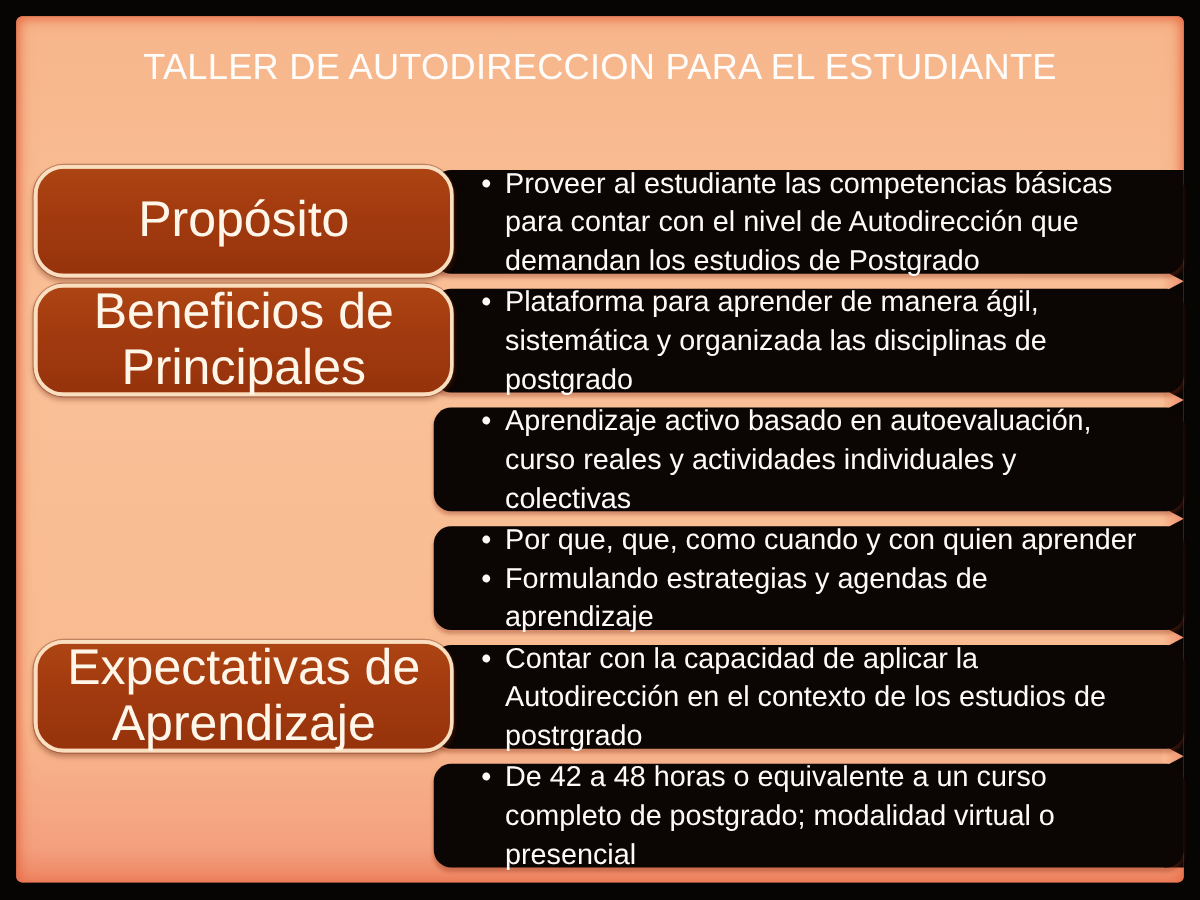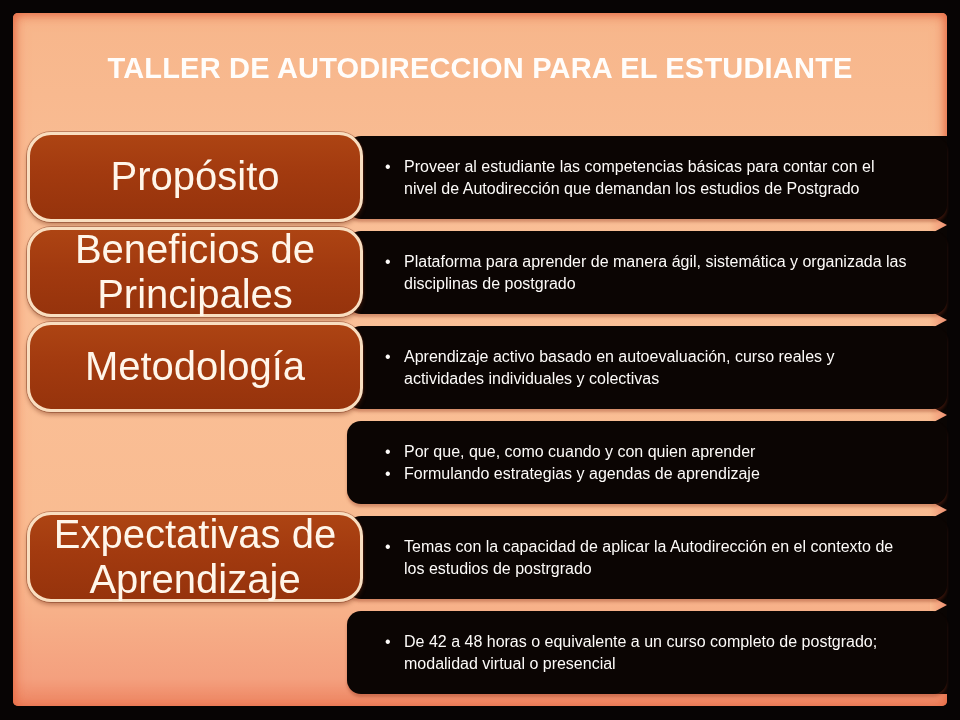--- a/index.html
+++ b/index.html
@@ -3,34 +3,34 @@
 <meta charset="utf-8">
 <style>
   html,body{margin:0;padding:0;background:#000;}
   *{box-sizing:border-box;}
   .stage{position:relative;width:960px;height:720px;background:#070404;overflow:hidden;
          font-family:"Liberation Sans",sans-serif;}
   .slide{position:absolute;left:13px;top:13px;right:13px;bottom:14px;border-radius:5px;
          background:linear-gradient(180deg,#f7b68b 0%,#fac098 38%,#f9bb90 80%,#f4a07e 96%,#ee8663 100%);
          box-shadow:inset 0 0 16px rgba(236,120,80,.55), inset 6px 0 8px -4px rgba(225,95,60,.8),
                     inset -6px 0 8px -4px rgba(225,95,60,.8), inset 0 8px 8px -5px rgba(230,110,75,.6);}
-  .title{position:absolute;left:0;right:0;top:36px;text-align:center;color:#fffdfb;
-         font-size:29px;font-weight:bold;line-height:38px;letter-spacing:.2px;}
+  .title{position:absolute;left:0;right:0;top:22px;text-align:center;color:#fffdfb;
+         font-size:29px;font-weight:normal;line-height:38px;letter-spacing:.2px;}
   .title .u{text-decoration:underline;text-underline-offset:4px;text-decoration-thickness:2px;}
   .rows{position:absolute;left:14px;top:119px;right:0;height:565px;}
   .right-cap{position:absolute;right:0;top:4px;width:16px;height:558px;background:#0a0503;z-index:1;}
   .gap-wedge{position:absolute;right:0;width:17px;height:18px;z-index:2;
              background:linear-gradient(90deg,#f9bc90,#ef8f71);
              clip-path:polygon(0 0,100% 50%,0 100%);}
   .row{position:relative;height:90px;margin-bottom:5px;z-index:3;}
   .bar{position:absolute;left:320px;right:0;top:4px;bottom:3px;background:#0b0503;border-radius:14px;
        display:flex;flex-direction:column;justify-content:center;padding:4px 14px 4px 36px;
        box-shadow:0 3px 3px rgba(140,50,25,.35);}
   .bullets{list-style:none;margin:0;padding:0;max-width:528px;}
-  .bullets li{position:relative;padding-left:21px;color:#fdfbf9;font-size:16px;line-height:1.36;}
+  .bullets li{position:relative;padding-left:21px;color:#fdfbf9;font-size:23px;line-height:1.36;}
   .bullets li::before{content:"\2022";position:absolute;left:2px;top:0;color:#fdfbf9;}
   .tab{position:absolute;left:0;top:0;bottom:0;width:336px;border-radius:24px;
        background:linear-gradient(180deg,#ad4413 0%,#a23a0f 45%,#96330c 100%);
        border:3px solid #f9dec0;display:flex;align-items:center;justify-content:center;
        text-align:center;color:#fff6ea;font-size:40px;line-height:1.13;padding:0 12px;
        box-shadow:0 0 0 1px rgba(95,30,10,.35), 0 3px 4px rgba(110,40,15,.4);}
 </style>
 </head>
 <body>
 
@@ -70,38 +70,35 @@
           <span>Beneficios de Principales</span>
         </div>
       </div>
 
       <div class="row">
         <div class="bar">
           <ul class="bullets">
             <li>Aprendizaje activo basado en autoevaluación, curso reales y actividades individuales y colectivas</li>
           </ul>
         </div>
-        <div class="tab">
-          <span>Metodología</span>
-        </div>
       </div>
 
       <div class="row">
         <div class="bar">
           <ul class="bullets">
             <li>Por que, que, como cuando y con quien aprender</li>
             <li>Formulando estrategias y agendas de aprendizaje</li>
           </ul>
         </div>
       </div>
 
       <div class="row">
         <div class="bar">
           <ul class="bullets">
-            <li>Temas con la capacidad de aplicar  la Autodirección en el contexto de los estudios de postrgrado</li>
+            <li>Contar con la capacidad de aplicar  la Autodirección en el contexto de los estudios de postrgrado</li>
           </ul>
         </div>
         <div class="tab">
           <span>Expectativas de Aprendizaje</span>
         </div>
       </div>
 
       <div class="row">
         <div class="bar">
           <ul class="bullets">

